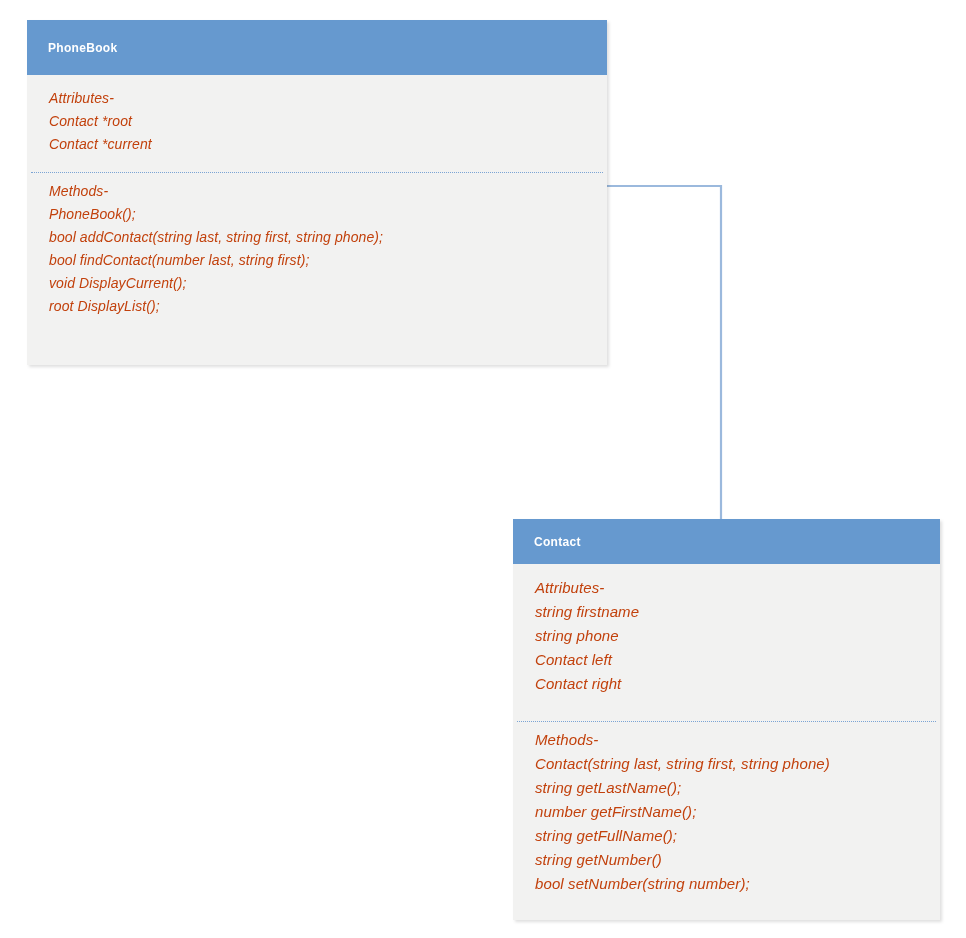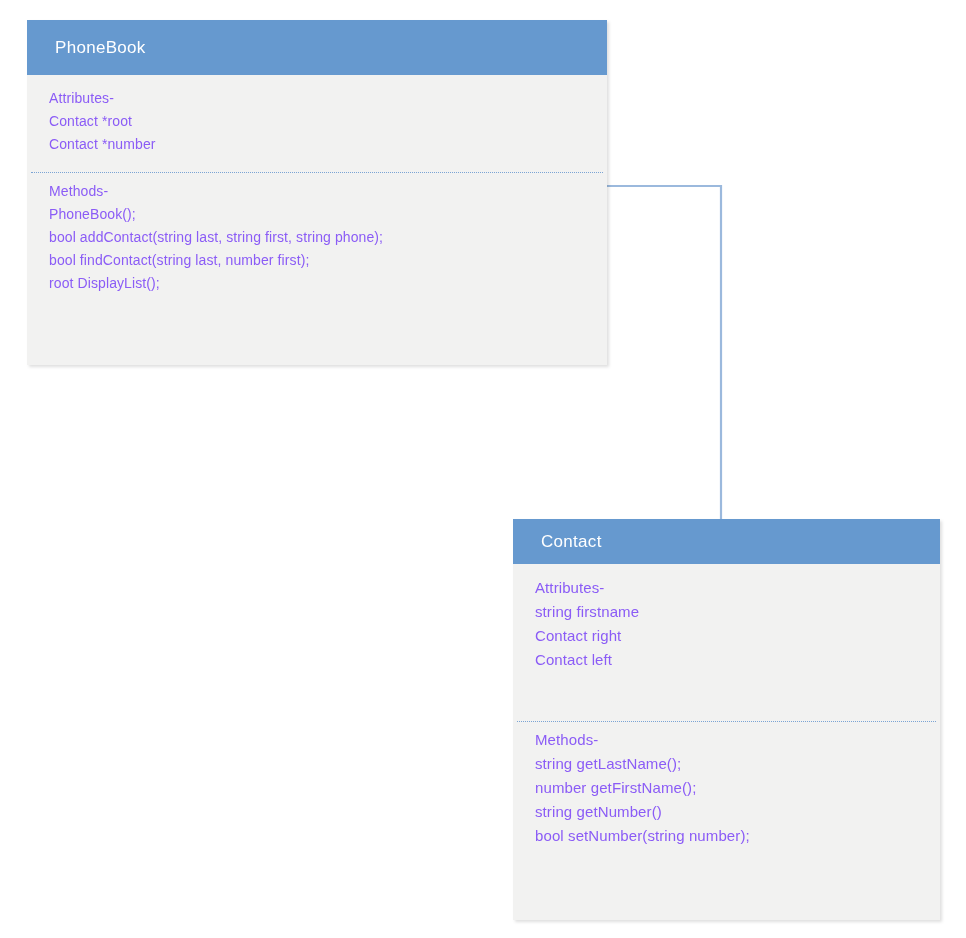--- a/index.html
+++ b/index.html
@@ -32,31 +32,32 @@
   .class-box {
     position: absolute;
     box-sizing: border-box;
     background: #f2f2f1;
     box-shadow: 2px 2px 3px rgba(0,0,0,0.13);
   }
   .class-header {
     box-sizing: border-box;
     background: #6699cf;
     color: #ffffff;
-    font-size: 17px;
-    font-weight: 400;
+    font-size: 12px;
+    font-weight: 700;
     letter-spacing: 0.3px;
     display: flex;
     align-items: center;
-    padding-left: 28px;
+    padding-left: 21px;
   }
   .compartment {
     box-sizing: border-box;
     padding-left: 22px;
-    color: #8b5cf6;
+    color: #c2410c;
+    font-style: italic;
   }
   .member {
     white-space: pre;
     font-weight: 400;
     letter-spacing: 0.1px;
   }
   .divider {
     height: 0;
     border-top: 1px dotted #7ba4d4;
     margin: 0 4px 0 4px;
@@ -110,48 +111,52 @@
   <svg class="connector" viewBox="0 0 966 938" width="966" height="938">
     <polyline points="607,186 721,186 721,519" fill="none" stroke="#9bb9dd" stroke-width="2.2" stroke-linejoin="miter" stroke-linecap="butt"></polyline>
   </svg>
 
   <div class="class-box" id="phonebook-box">
     <div class="class-header">PhoneBook</div>
 
     <div class="compartment" id="phonebook-attributes">
       <div class="member">Attributes-</div>
       <div class="member">Contact *root</div>
-      <div class="member">Contact *number</div>
+      <div class="member">Contact *current</div>
     </div>
 
     <div class="divider"></div>
 
     <div class="compartment" id="phonebook-methods">
       <div class="member">Methods-</div>
       <div class="member">PhoneBook();</div>
       <div class="member">bool addContact(string last, string first, string phone);</div>
-      <div class="member">bool findContact(string last, number first);</div>
+      <div class="member">bool findContact(number last, string first);</div>
+      <div class="member">void DisplayCurrent();</div>
       <div class="member">root DisplayList();</div>
     </div>
   </div>
 
   <div class="class-box" id="contact-box">
     <div class="class-header">Contact</div>
 
     <div class="compartment" id="contact-attributes">
       <div class="member">Attributes-</div>
       <div class="member">string firstname</div>
+      <div class="member">string phone</div>
+      <div class="member">Contact left</div>
       <div class="member">Contact right</div>
-      <div class="member">Contact left</div>
     </div>
 
     <div class="divider"></div>
 
     <div class="compartment" id="contact-methods">
       <div class="member">Methods-</div>
+      <div class="member">Contact(string last, string first, string phone)</div>
       <div class="member">string getLastName();</div>
       <div class="member">number getFirstName();</div>
+      <div class="member">string getFullName();</div>
       <div class="member">string getNumber()</div>
       <div class="member">bool setNumber(string number);</div>
     </div>
   </div>
 
 </div>
 
 </body></html>

